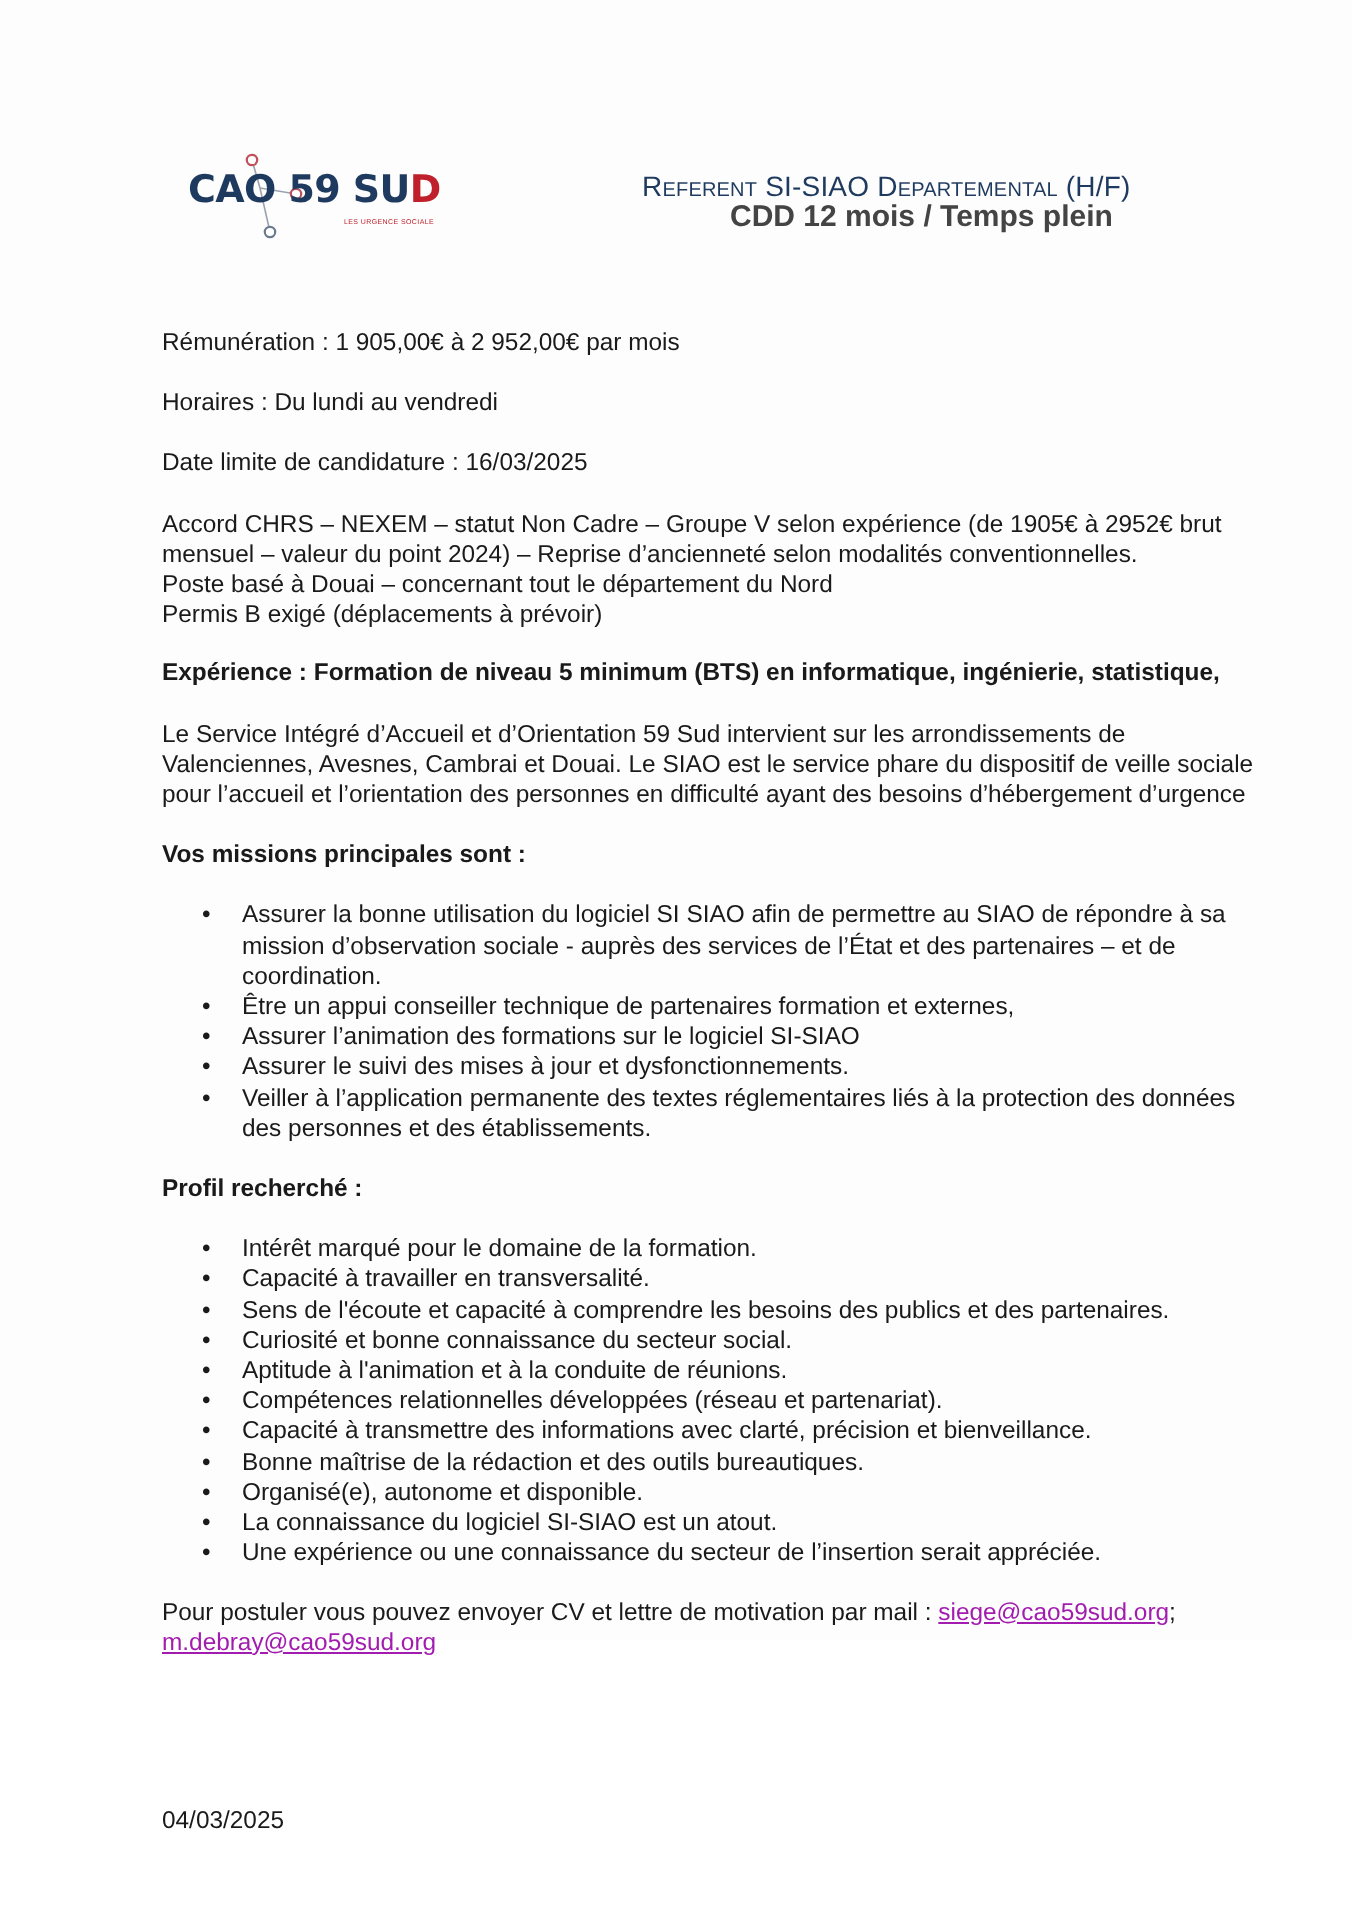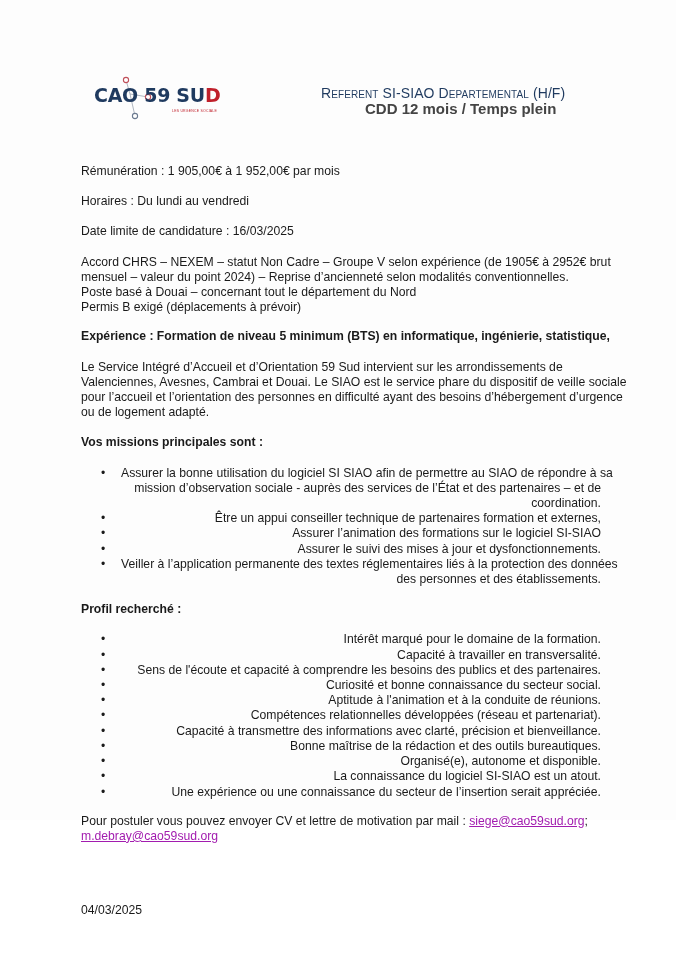--- a/index.html
+++ b/index.html
@@ -38,21 +38,21 @@
       font-weight: bold; font-size: 15px; color: #444; line-height: 14px;
       margin-left: 44px; white-space: nowrap;
     }
 
     
     .content { position: absolute; left: 81px; top: 164px; width: 520px; }
     .p { margin: 0; white-space: nowrap; }
     .bold { font-weight: bold; }
     .gap-lg { height: 15px; }
     .gap-md { height: 14px; }
-    ul.bullets { list-style: none; margin-left: 40px; text-align: right; }
+    ul.bullets { list-style: none; margin-left: 40px; }
     ul.bullets li { position: relative; padding-left: 0; }
     ul.bullets li::before {
       content: "\2022"; position: absolute; left: -20px; top: 0; color: #1a1a1a;
     }
     a.mail { color: #a21caf; text-decoration: underline; }
     .date-footer { position: absolute; left: 81px; top: 903px; font-size: 12.2px; }
   </style>
 </head>
 <body>
 
@@ -70,21 +70,21 @@
     <div class="logo-text"><span>CAO 59 SU</span><span class="red">D</span></div>
     <div class="logo-tag">LES URGENCE SOCIALE</div>
   </div>
 
   <div class="header-right">
     <div class="job-title">Referent SI-SIAO Departemental (H/F)</div>
     <div class="job-subtitle">CDD 12 mois / Temps plein</div>
   </div>
 
   <div class="content">
-    <p class="p">Rémunération : 1 905,00€ à 1 952,00€ par mois</p>
+    <p class="p">Rémunération : 1 905,00€ à 2 952,00€ par mois</p>
     <div class="gap-lg"></div>
     <p class="p">Horaires : Du lundi au vendredi</p>
     <div class="gap-lg"></div>
     <p class="p">Date limite de candidature : 16/03/2025</p>
     <div class="gap-lg"></div>
 
     <div>
       <p class="p">Accord CHRS – NEXEM – statut Non Cadre – Groupe V selon expérience (de 1905€ à 2952€ brut</p>
       <p class="p">mensuel – valeur du point 2024) – Reprise d’ancienneté selon modalités conventionnelles.</p>
       <p class="p">Poste basé à Douai – concernant tout le département du Nord</p>
@@ -94,21 +94,20 @@
 
     <div class="bold">
       <p class="p">Expérience : Formation de niveau 5 minimum (BTS) en informatique, ingénierie, statistique,</p>
     </div>
     <div class="gap-lg"></div>
 
     <div>
       <p class="p">Le Service Intégré d’Accueil et d’Orientation 59 Sud intervient sur les arrondissements de</p>
       <p class="p">Valenciennes, Avesnes, Cambrai et Douai. Le SIAO est le service phare du dispositif de veille sociale</p>
       <p class="p">pour l’accueil et l’orientation des personnes en difficulté ayant des besoins d’hébergement d’urgence</p>
-      <p class="p">ou de logement adapté.</p>
     </div>
     <div class="gap-lg"></div>
 
     <p class="p bold">Vos missions principales sont :</p>
     <div class="gap-lg"></div>
     <ul class="bullets">
       <li>
         <p class="p">Assurer la bonne utilisation du logiciel SI SIAO afin de permettre au SIAO de répondre à sa</p>
         <p class="p">mission d’observation sociale - auprès des services de l’État et des partenaires – et de</p>
         <p class="p">coordination.</p>

